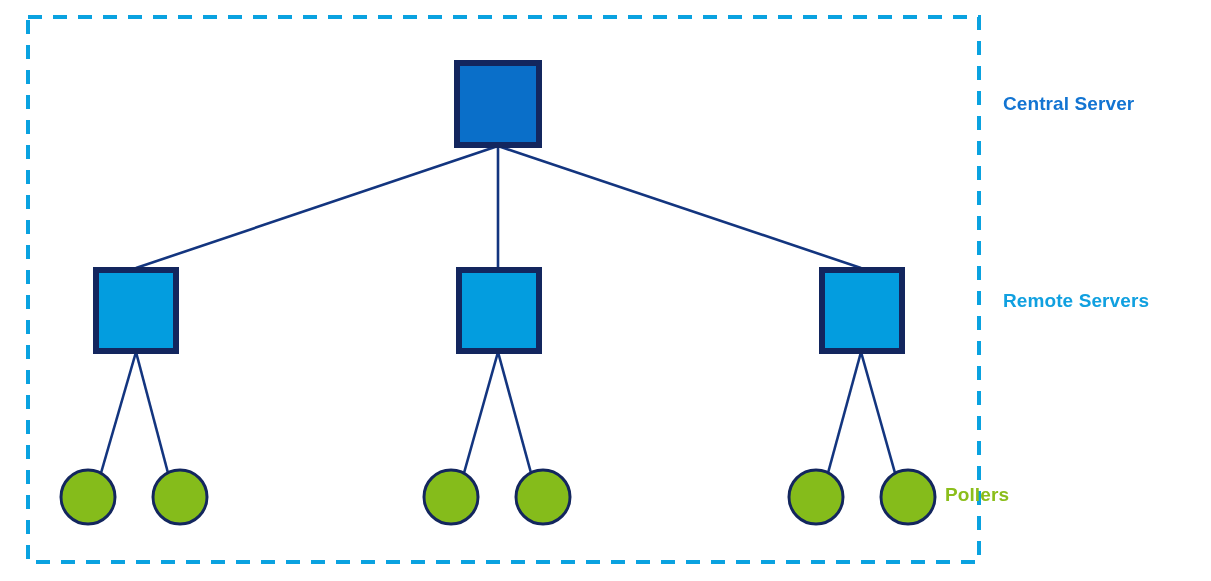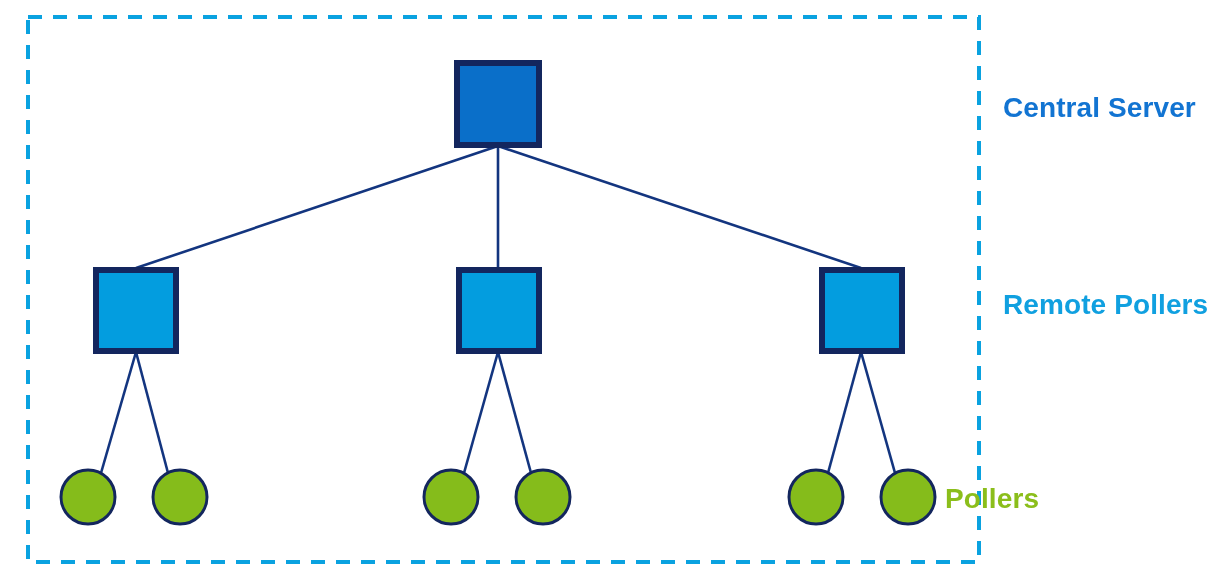--- a/index.html
+++ b/index.html
@@ -21,21 +21,21 @@
   #diagram-svg {
     position: absolute;
     left: 0;
     top: 0;
     width: 1211px;
     height: 581px;
   }
   .tier-label {
     position: absolute;
     font-family: "Liberation Sans", sans-serif;
-    font-size: 28px;
+    font-size: 19px;
     font-weight: bold;
     letter-spacing: 0.1px;
     white-space: nowrap;
     line-height: 1;
   }
   #label-central-server {
     left: 1003px;
     top: 94px;
     color: #1274d2;
   }
@@ -87,17 +87,17 @@
       <circle cx="180" cy="497" r="27" fill="#85bc1b" stroke="#13265e" stroke-width="3"></circle>
       <circle cx="451" cy="497" r="27" fill="#85bc1b" stroke="#13265e" stroke-width="3"></circle>
       <circle cx="543" cy="497" r="27" fill="#85bc1b" stroke="#13265e" stroke-width="3"></circle>
       <circle cx="816" cy="497" r="27" fill="#85bc1b" stroke="#13265e" stroke-width="3"></circle>
       <circle cx="908" cy="497" r="27" fill="#85bc1b" stroke="#13265e" stroke-width="3"></circle>
     </g>
   </svg>
 
   <div class="tier-label" id="label-central-server">Central Server</div>
 
-  <div class="tier-label" id="label-remote-servers">Remote Pollers</div>
+  <div class="tier-label" id="label-remote-servers">Remote Servers</div>
 
   <div class="tier-label" id="label-pollers">Pollers</div>
 
 </div>
 
 </body></html>

